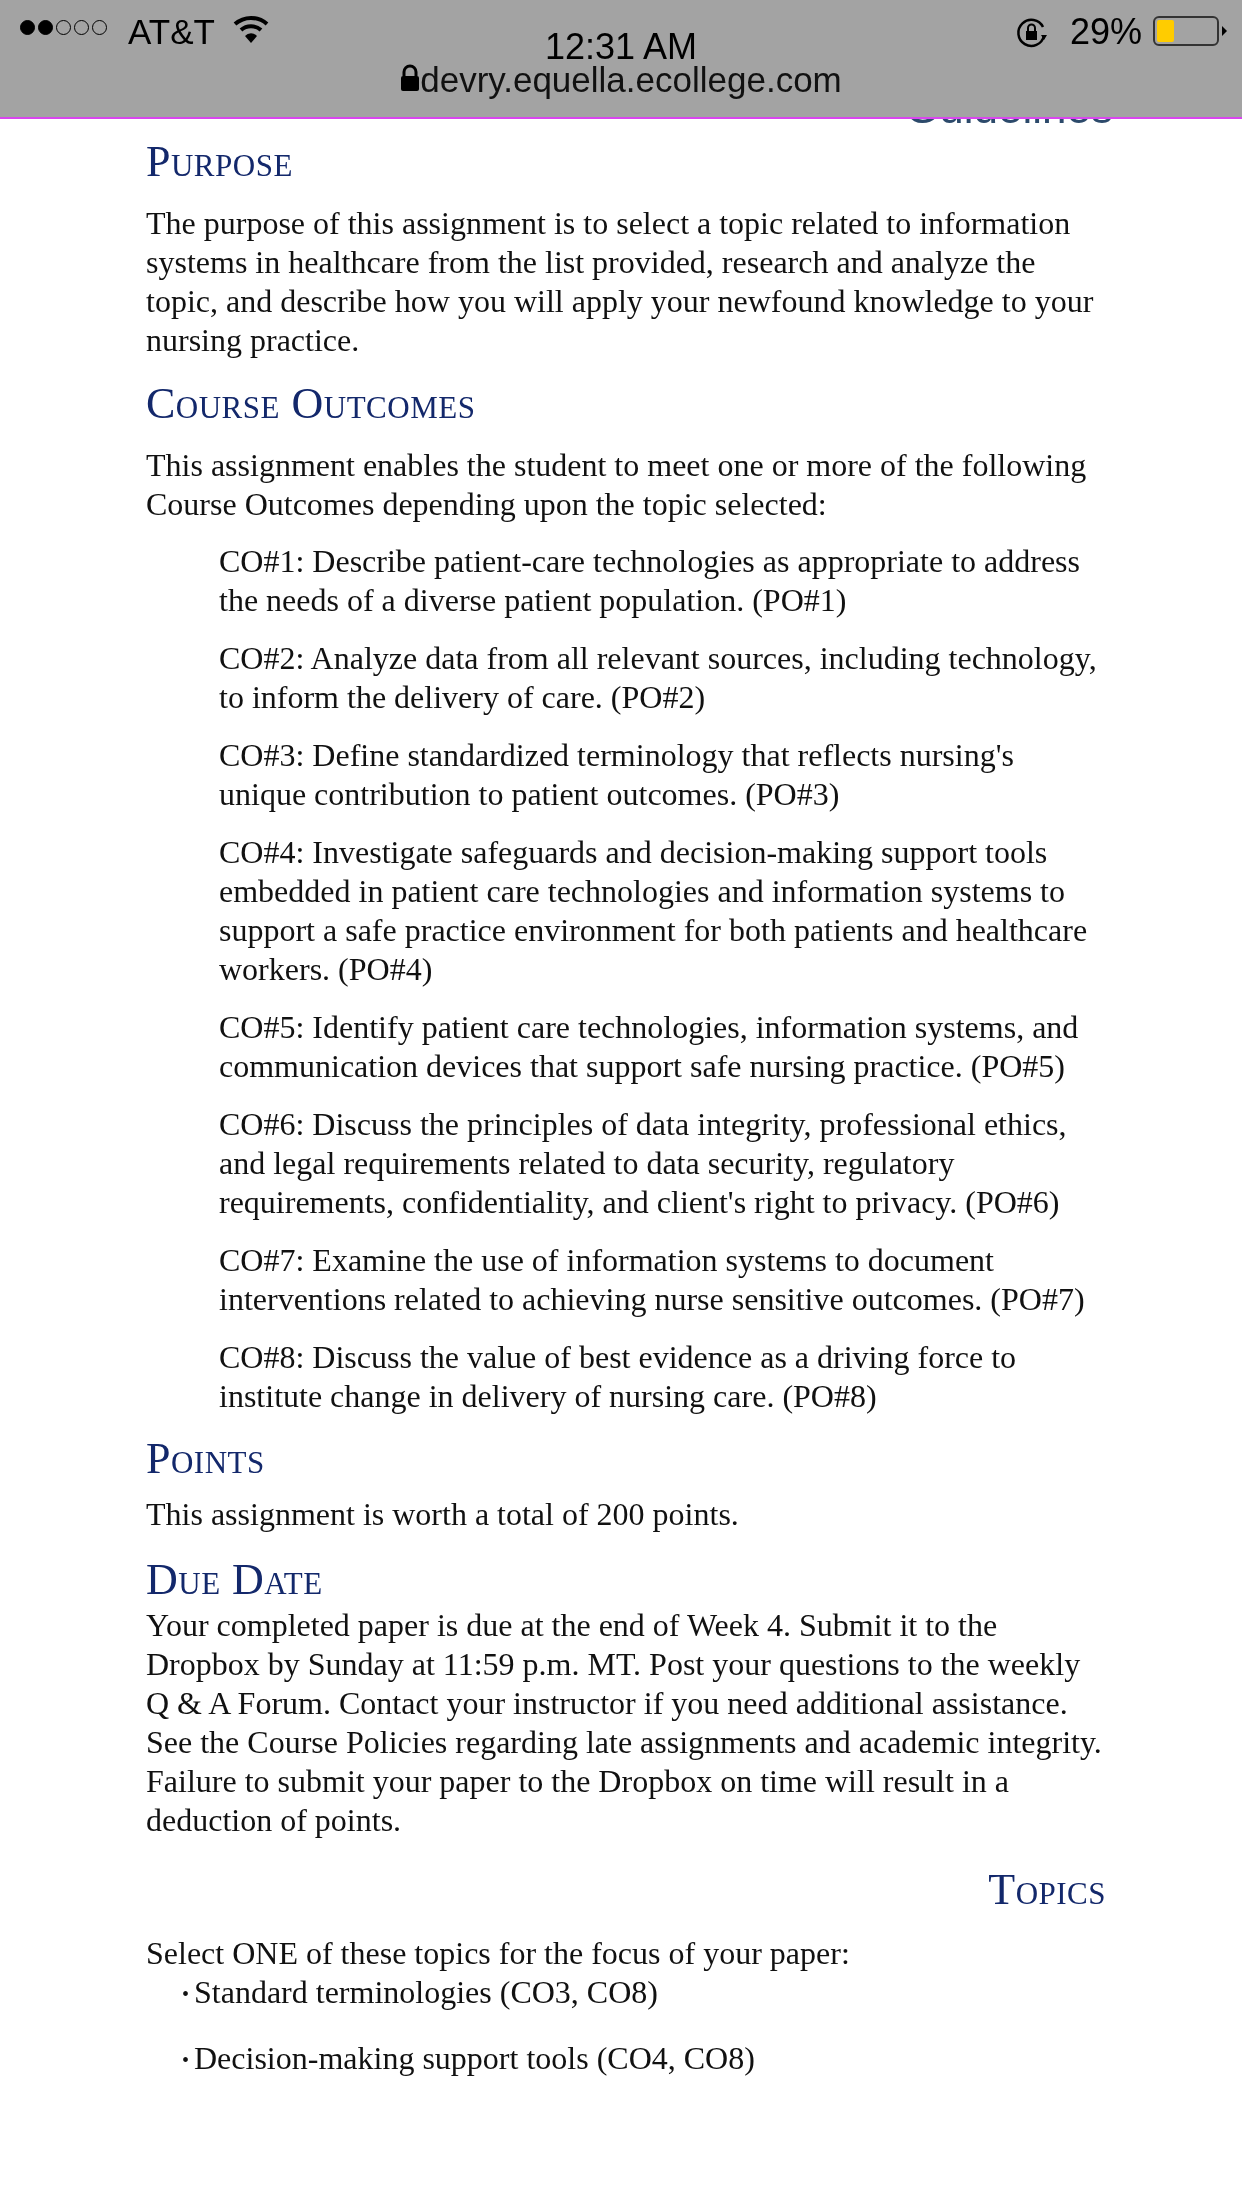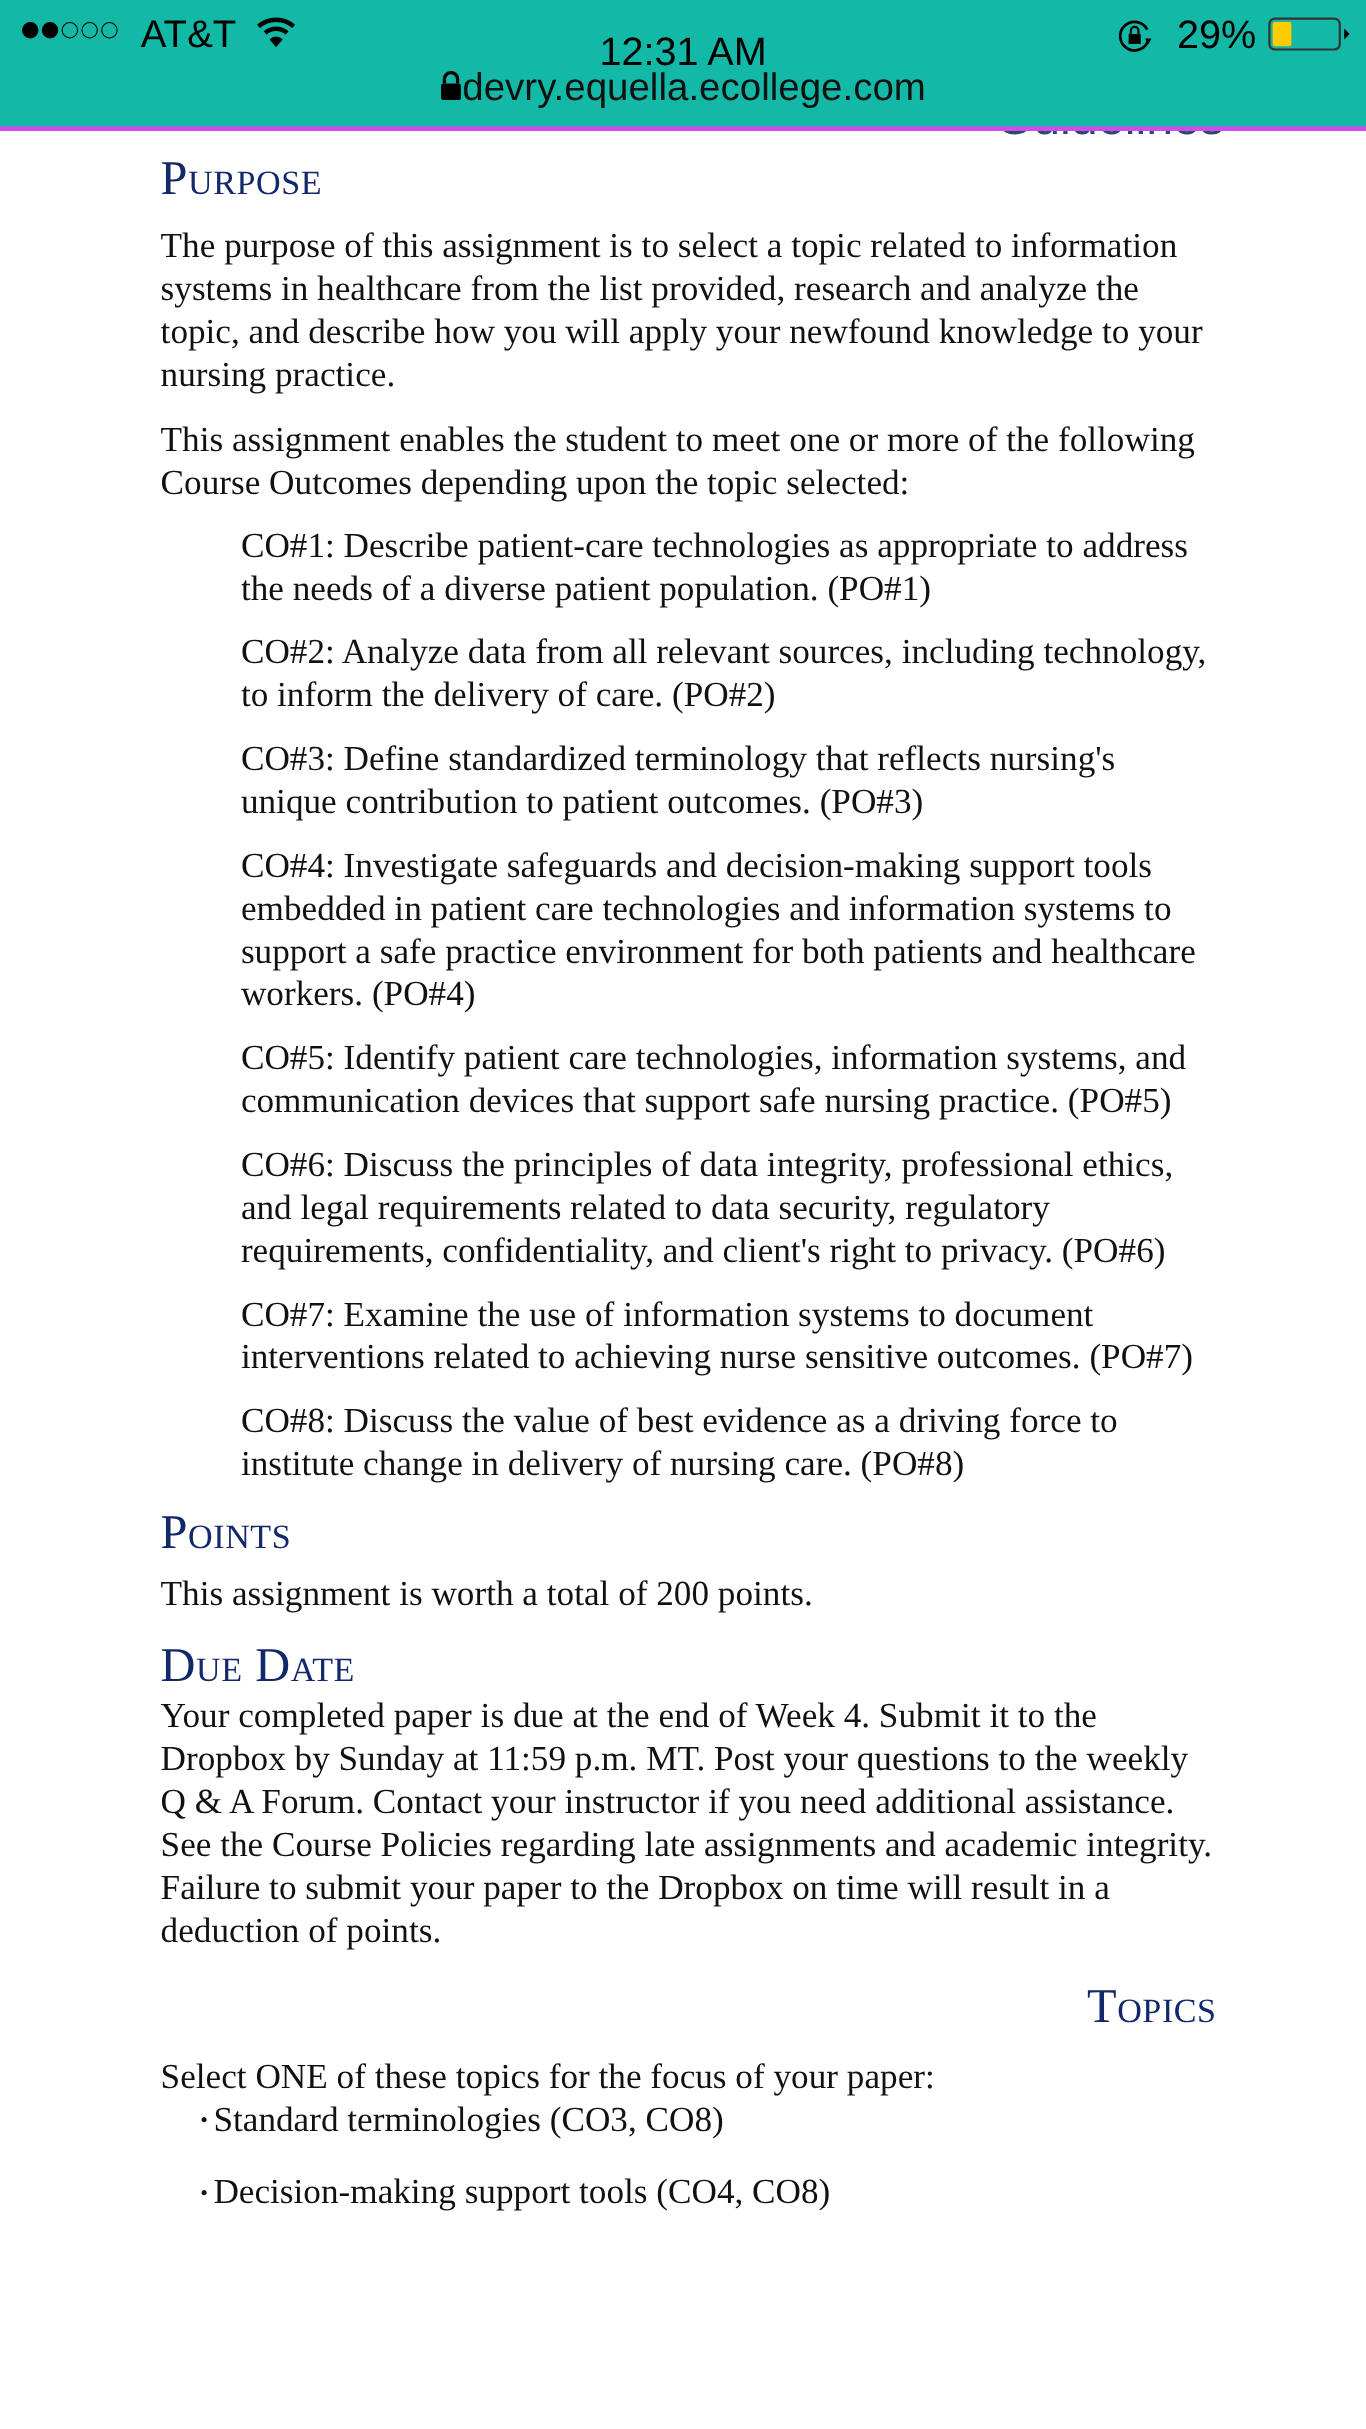--- a/index.html
+++ b/index.html
@@ -2,21 +2,21 @@
 <html><head>
 <meta charset="utf-8">
 <style>
   * { box-sizing: border-box; margin: 0; padding: 0; }
   html, body { width: 1242px; height: 2208px; overflow: hidden; background: #ffffff; }
   body { position: relative; font-family: "Liberation Serif", serif; color: #111; }
 
   
   .topbar {
     position: absolute; left: 0; top: 0; width: 1242px; height: 119px;
-    background: #14b8a6; border-bottom: 4px solid #d946ef; z-index: 5;
+    background: #a3a3a3; border-bottom: 2px solid #d946ef; z-index: 5;
   }
   .status { position: absolute; left: 0; top: 0; width: 100%; height: 60px; font-family: "Liberation Sans", sans-serif; }
   .signal { position: absolute; left: 20px; top: 20px; display: flex; gap: 3px; align-items: center; }
   .dot { width: 15px; height: 15px; border-radius: 50%; border: 1.5px solid #000; }
   .dot.on { background: #000; }
   .carrier { position: absolute; left: 128px; top: 12px; font-size: 35px; color: #000; }
   .wifi { position: absolute; left: 233px; top: 14px; }
   .time { position: absolute; left: 0; width: 100%; top: 26px; text-align: center; font-size: 36px; font-weight: normal; color: #000; }
   .rotlock { position: absolute; left: 1014px; top: 16px; }
   .battery-pct { position: absolute; left: 1070px; top: 11px; font-size: 36px; color: #000; }
@@ -101,20 +101,21 @@
 
 <div class="partial-heading" style="color: rgb(44, 74, 107);">Guidelines</div>
 
 <div class="content">
   <section class="sec-purpose">
     <h2 style="color: rgb(19, 40, 107);">Purpose</h2>
     <p>The purpose of this assignment is to select a topic related to information systems in healthcare from the list provided, research and analyze the topic, and describe how you will apply your newfound knowledge to your nursing practice.</p>
   </section>
 
   <section class="sec-outcomes">
+    <h2 style="color: rgb(19, 40, 107);">Course Outcomes</h2>
     <p>This assignment enables the student to meet one or more of the following Course Outcomes depending upon the topic selected:</p>
     <div class="co-list">
       <p class="co-item">CO#1: Describe patient-care technologies as appropriate to address the needs of a diverse patient population. (PO#1)</p>
       <p class="co-item">CO#2: Analyze data from all relevant sources, including technology, to inform the delivery of care. (PO#2)</p>
       <p class="co-item">CO#3: Define standardized terminology that reflects nursing's unique contribution to patient outcomes. (PO#3)</p>
       <p class="co-item">CO#4: Investigate safeguards and decision-making support tools embedded in patient care technologies and information systems to support a safe practice environment for both patients and healthcare workers. (PO#4)</p>
       <p class="co-item">CO#5: Identify patient care technologies, information systems, and communication devices that support safe nursing practice. (PO#5)</p>
       <p class="co-item">CO#6: Discuss the principles of data integrity, professional ethics, and legal requirements related to data security, regulatory requirements, confidentiality, and client's right to privacy. (PO#6)</p>
       <p class="co-item">CO#7: Examine the use of information systems to document interventions related to achieving nurse sensitive outcomes. (PO#7)</p>
       <p class="co-item">CO#8: Discuss the value of best evidence as a driving force to institute change in delivery of nursing care. (PO#8)</p>

